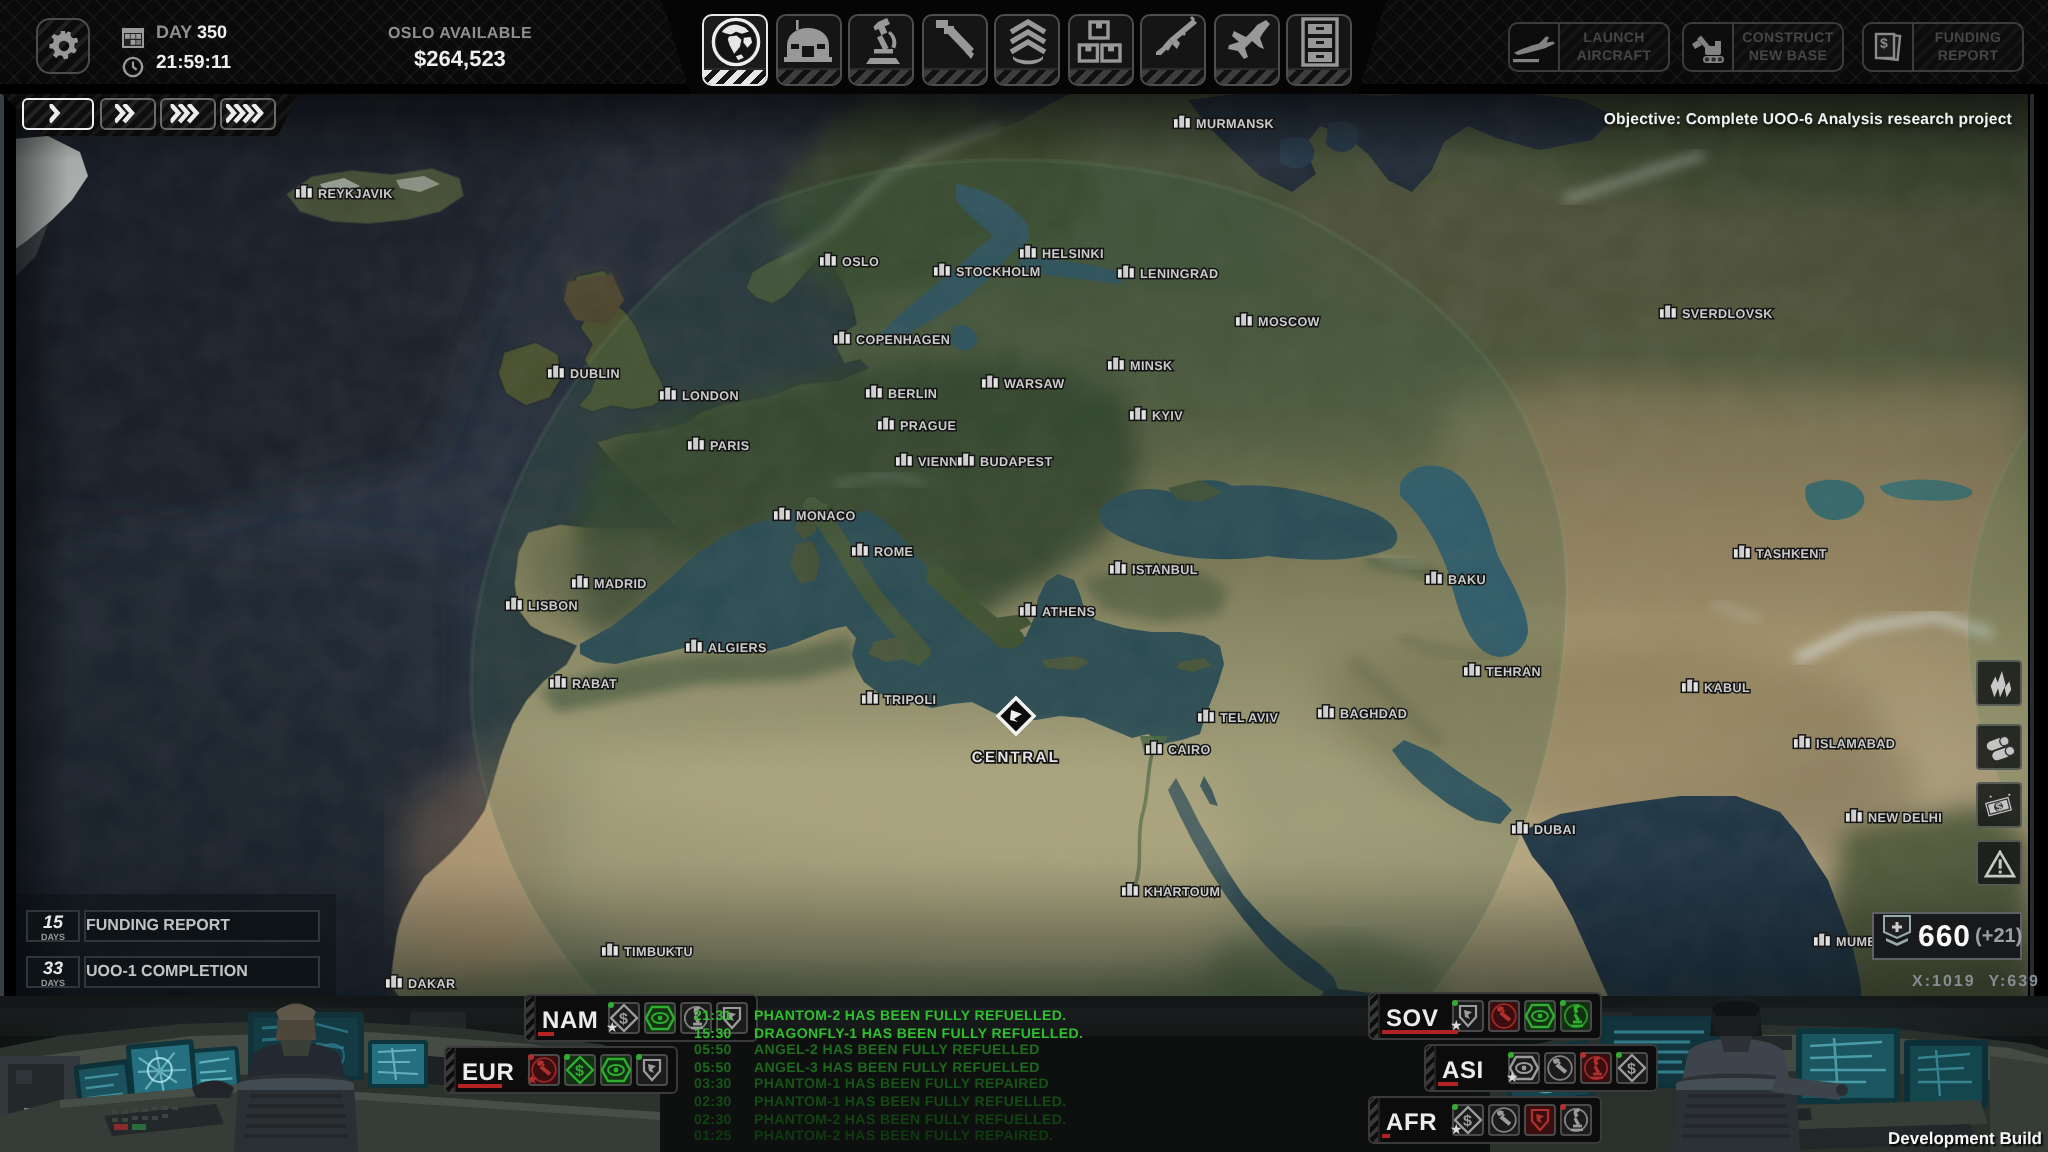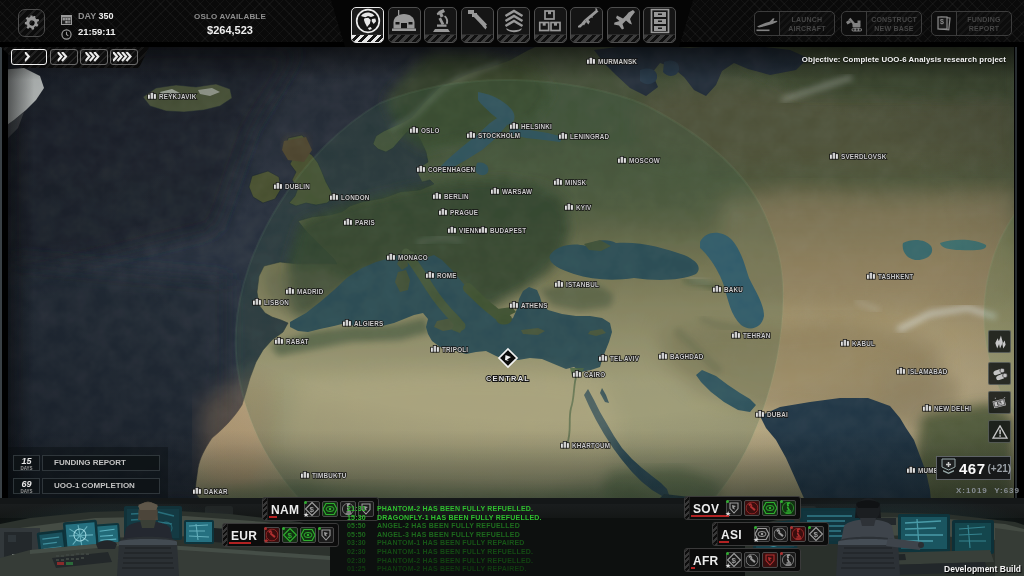--- a/index.html
+++ b/index.html
@@ -51,21 +51,21 @@
 #map { left:8px; top:47px; width:1006px; height:460px; background:#242b35; }
 #objective { right:18px; top:55px; color:#f2f2f2; font-size:7.8px; font-weight:bold;
   text-shadow:0 1px 2px rgba(0,0,0,0.9); letter-spacing:0.1px; }
 
 .dayrow { position:absolute; left:13px; height:16px; display:flex; }
 .daynum { width:27px; background:rgba(14,19,23,0.92); border:1px solid rgba(110,120,125,0.35);
   text-align:center; color:#e8e8e8; margin-right:2px; }
 .daynum b { display:block; font-size:9px; line-height:9px; margin-top:1px;font-style:italic;}
 .daynum i { display:block; font-style:normal; font-size:4.5px; color:#9a9a9a; font-weight:bold; line-height:5px;}
 .daylabel { width:118px; background:rgba(14,19,23,0.92); border:1px solid rgba(110,120,125,0.35);
-  color:#c2c2c2; font-weight:bold; font-size:8px; line-height:14px; padding-left:11px; letter-spacing:0px;}
+  color:#c2c2c2; font-weight:bold; font-size:8px; line-height:14px; letter-spacing:0px;}
 
 .ricon { position:absolute; left:988px; width:23px; height:23px; background:rgba(20,24,22,0.85);
   border:1px solid rgba(130,135,130,0.55); border-radius:2px; }
 .ricon svg { position:absolute; left:50%; top:50%; transform:translate(-50%,-50%); }
 
 #scorebox { left:936px; top:456px; width:75px; height:24px; background:#17191a;
   border:1px solid #5e6266; display:flex; align-items:center; }
 #scorebox .s1 { color:#fafafa; font-size:15px; font-weight:bold; margin-left:3px; letter-spacing:0.5px;}
 #scorebox .s2 { color:#9aa0a6; font-size:10px; font-weight:bold; margin-left:2px; }
 #coords { left:956px; top:486px; color:#878d93; font-size:8px; font-weight:bold; letter-spacing:1px; }
@@ -531,21 +531,21 @@
   <div class="abs" style="left:8px;top:447px;width:160px;height:58px;background:rgba(8,12,15,0.4);"></div>
   <div class="dayrow" style="top:455px;">
     <div class="daynum">
         <b>15</b>
         <i>DAYS</i>
       </div>
     <div class="daylabel">FUNDING REPORT</div>
   </div>
   <div class="dayrow" style="top:478px;">
     <div class="daynum">
-        <b>69</b>
+        <b>33</b>
         <i>DAYS</i>
       </div>
     <div class="daylabel">UOO-1 COMPLETION</div>
   </div>
   <div id="rightcol" class="abs" style="left:0;top:0;">
       <div class="ricon" style="top:330px;">
         <svg width="15" height="15" viewBox="0 0 16 16">
           <path d="M5,15 L3,9 5.5,4 7.5,9 Z M8,15 L6.5,8 9,1 11,8.5 Z M11.5,15 L10.5,10 13,6.5 14,11 Z" fill="#c8c8c8"></path>
         </svg>
       </div>
@@ -577,21 +577,21 @@
           <rect x="7.8" y="11" width="1.6" height="1.6" fill="#c8c8c8"></rect>
         </svg>
       </div>
     </div>
   <div id="scorebox" class="abs">
       <span id="badge"><svg width="15" height="17" viewBox="0 0 15 17" style="margin-left:4px;">
           <path d="M1,1 L14,1 14,9 7.5,12 1,9 Z" fill="#1f2122" stroke="#9aa" stroke-width="1"></path>
           <path d="M7.5,4 L7.5,9 M5,6.5 L10,6.5" stroke="#ccc" stroke-width="1.5"></path>
           <path d="M2,12 L7.5,14.5 13,12 13,13.5 7.5,16 2,13.5 Z" fill="#9aa"></path>
         </svg></span>
-      <span class="s1">467</span>
+      <span class="s1">660</span>
       <span class="s2">(+21)</span>
     </div>
   <div id="coords" class="abs">X:1019&nbsp;&nbsp;Y:639</div>
   <div id="bottomband" class="abs"></div>
   <div id="consoles" class="abs" style="left:0;top:498px;width:1024px;height:78px;">
       <svg width="1024" height="78" viewBox="0 0 1024 78" style="display:block">
 <defs>
 <radialGradient id="glowL" cx="0.5" cy="0.5" r="0.5">
  <stop offset="0" stop-color="rgba(70,160,175,0.22)"></stop>
             <stop offset="1" stop-color="rgba(70,160,175,0)"></stop>

